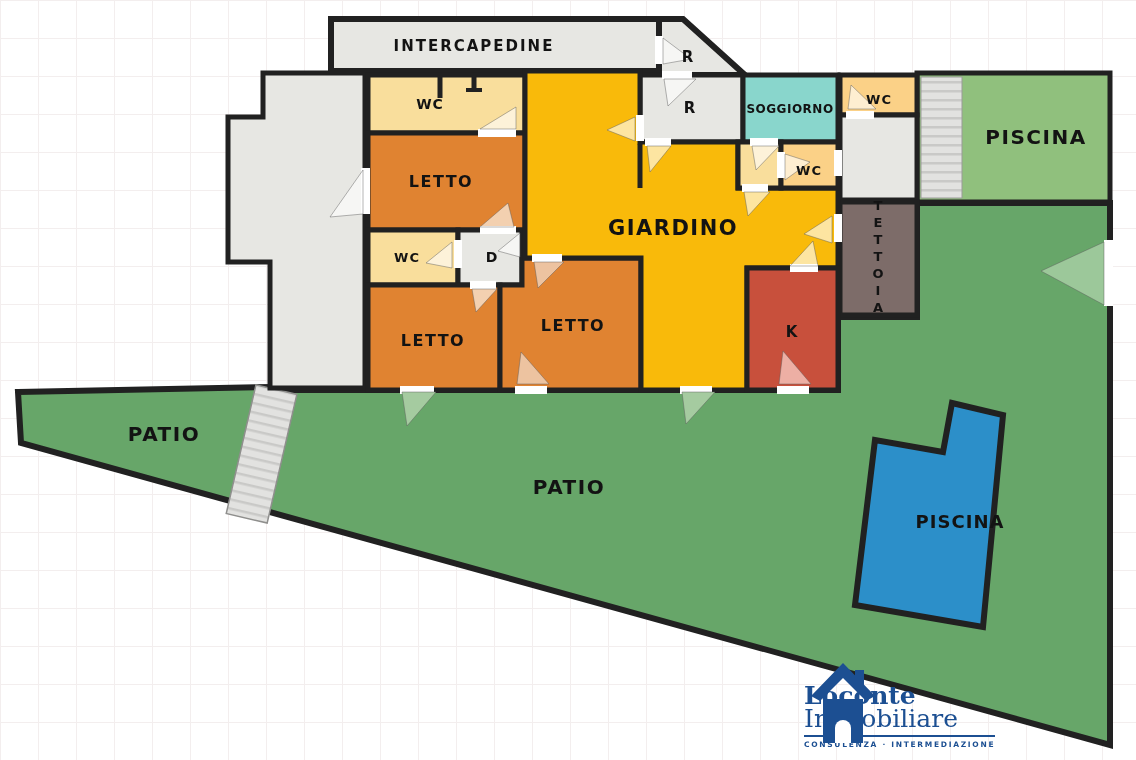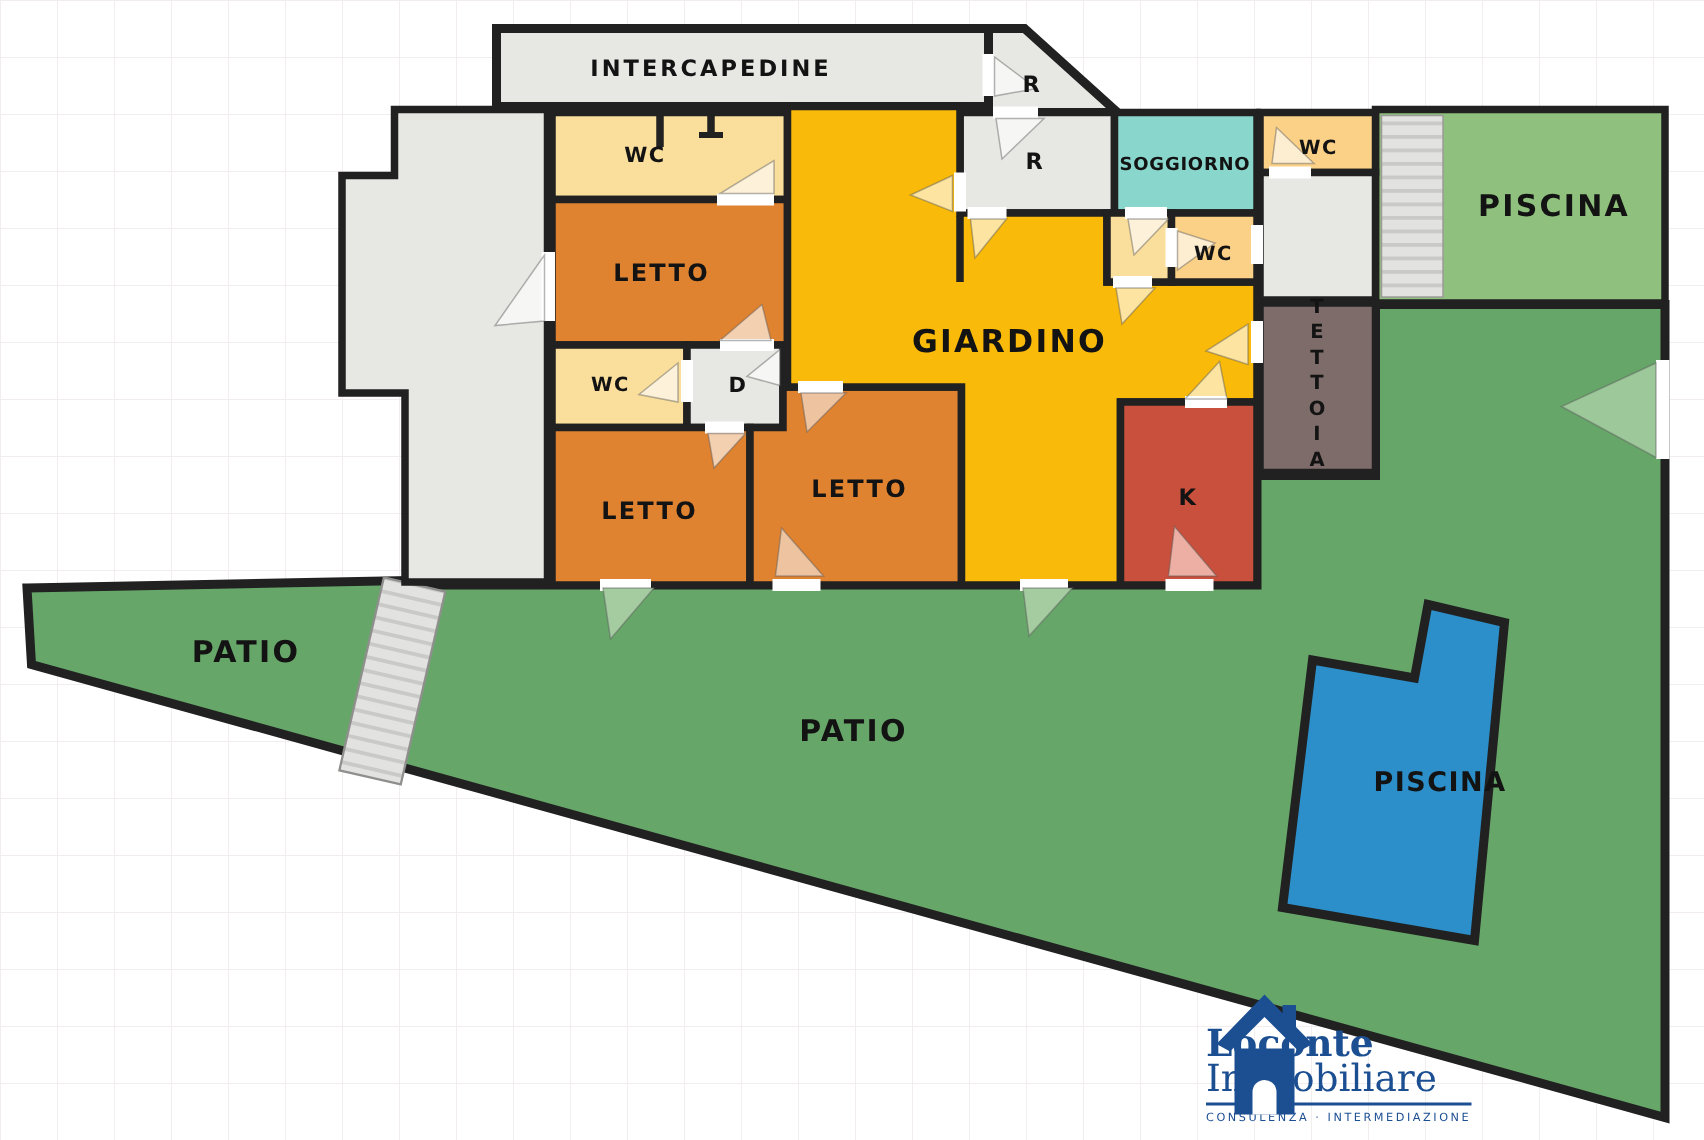--- a/index.html
+++ b/index.html
@@ -37,21 +37,21 @@
   .logo-line1{
     font-family:"DejaVu Serif",serif;font-weight:bold;color:#1c4f92;
     font-size:25px;line-height:.92;
   }
   .logo-line2{
     font-family:"DejaVu Serif",serif;font-weight:normal;color:#1c4f92;
     font-size:25px;line-height:.98;
   }
   .logo-tagline{
     margin-top:3px;border-top:2px solid #1c4f92;padding-top:3px;
-    font-family:"DejaVu Sans",sans-serif;font-size:7.5px;font-weight:normal;
+    font-family:"DejaVu Sans",sans-serif;font-size:7.5px;font-weight:bold;
     letter-spacing:1.7px;color:#1c4f92;white-space:nowrap;
   }
 </style>
 </head>
 <body>
 
 <div id="plan">
 
   <svg width="1136" height="760" viewBox="0 0 1136 760">
     <defs>

